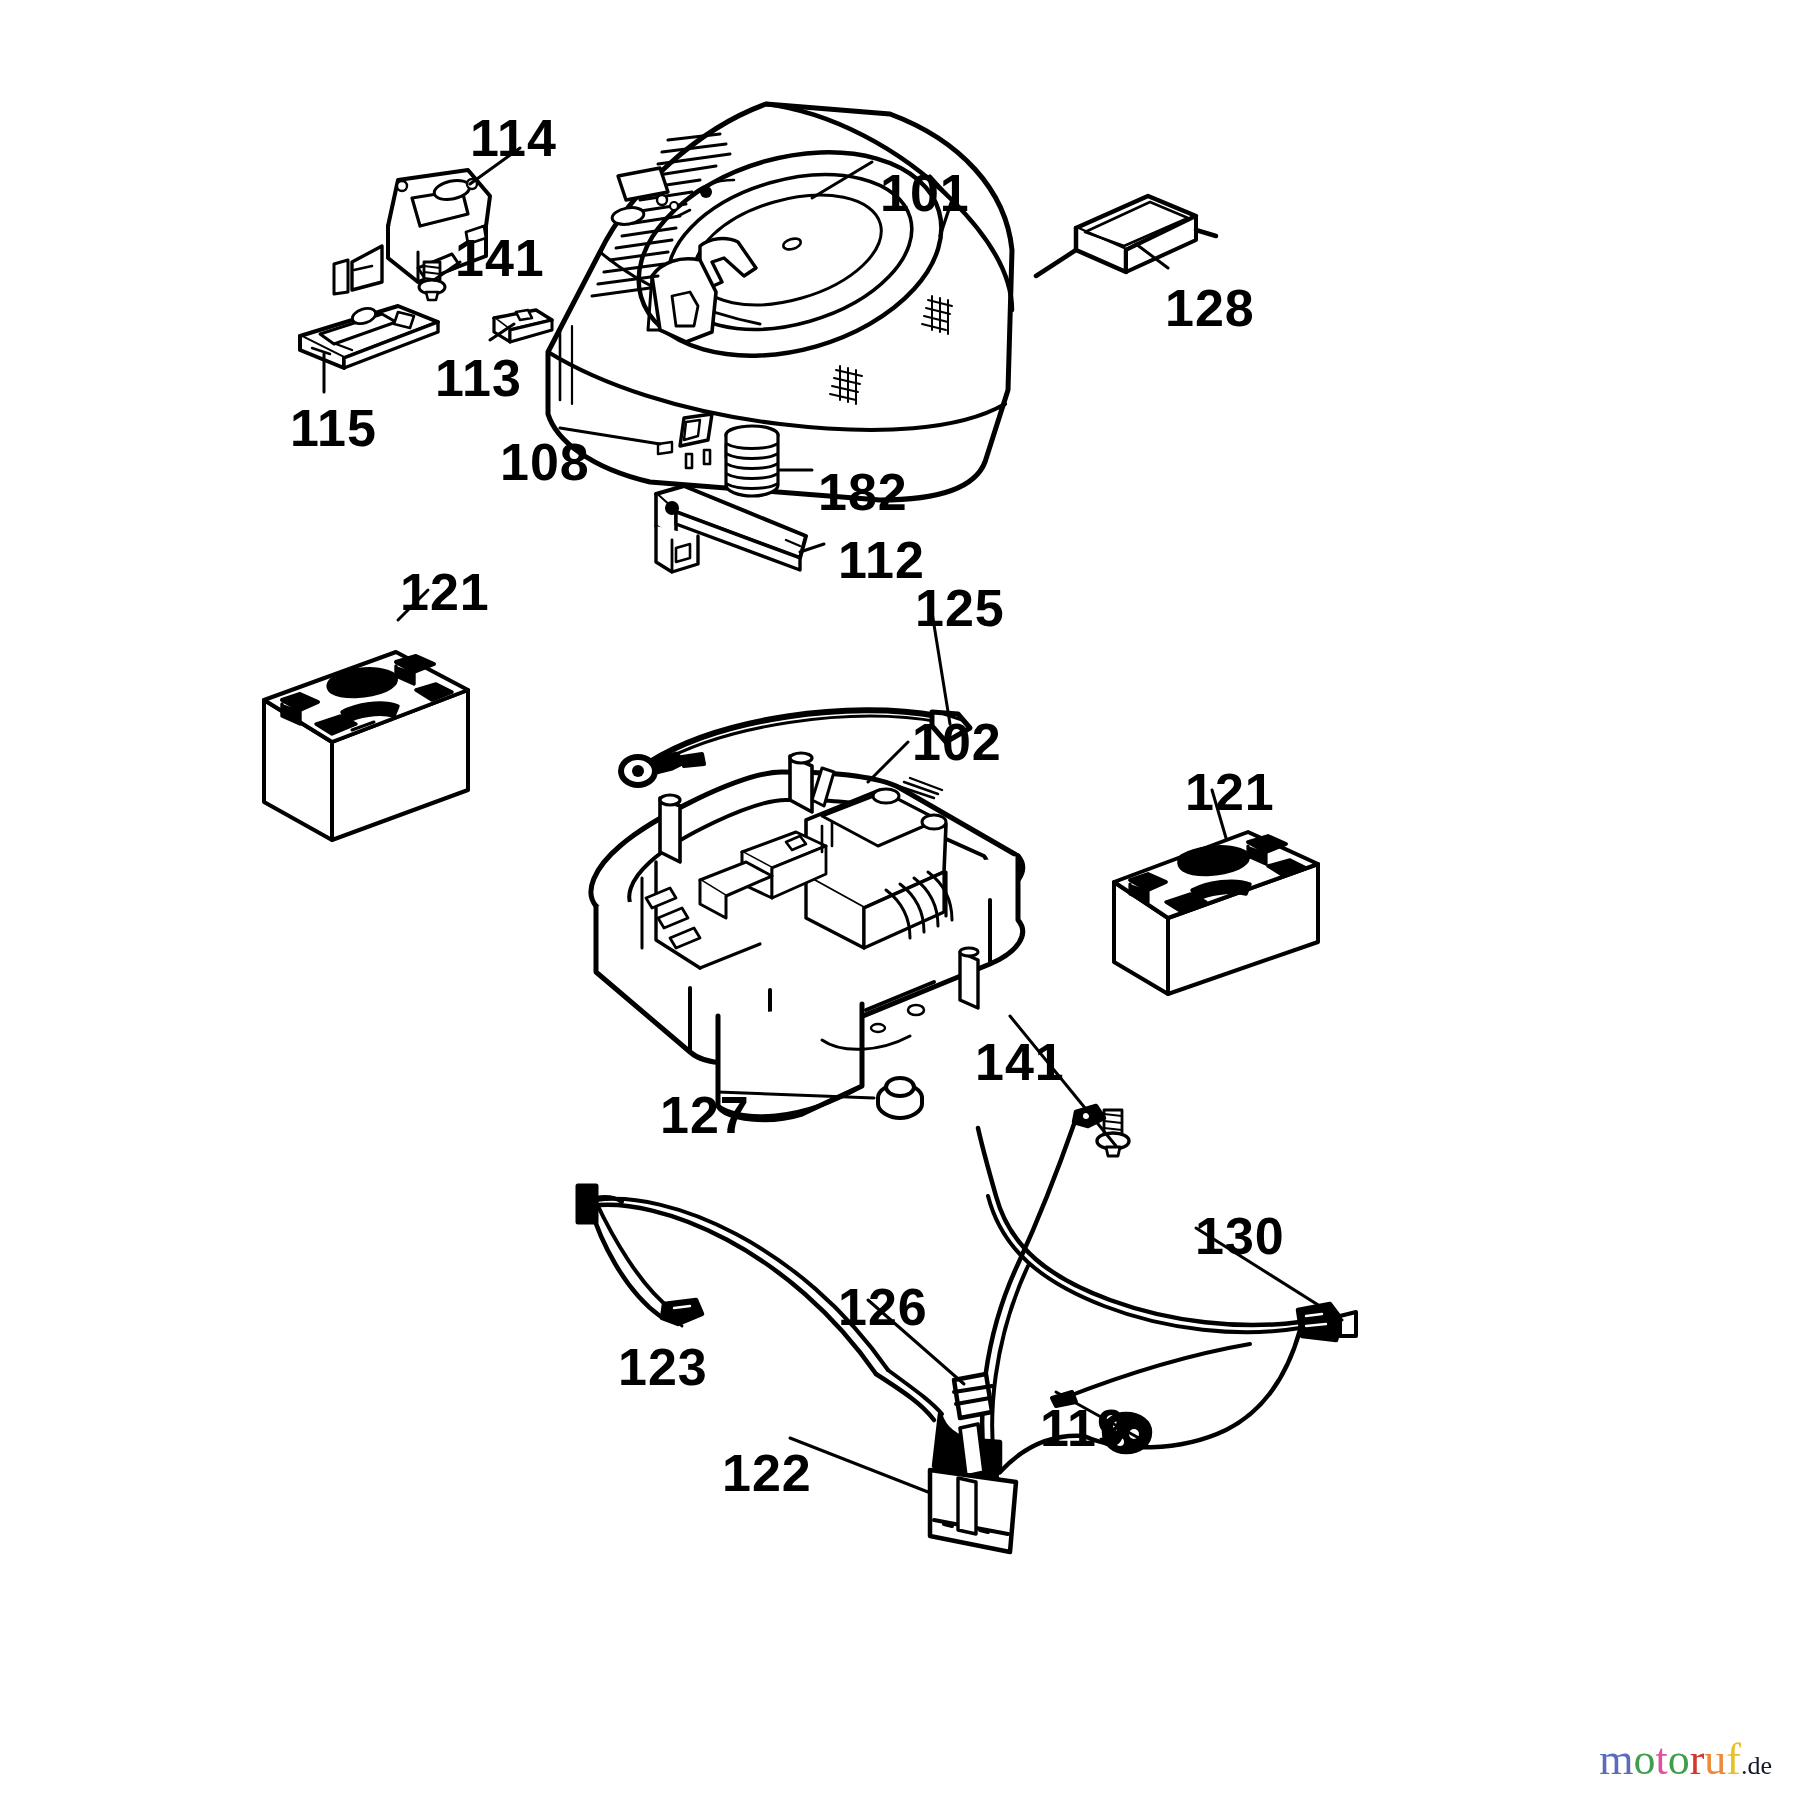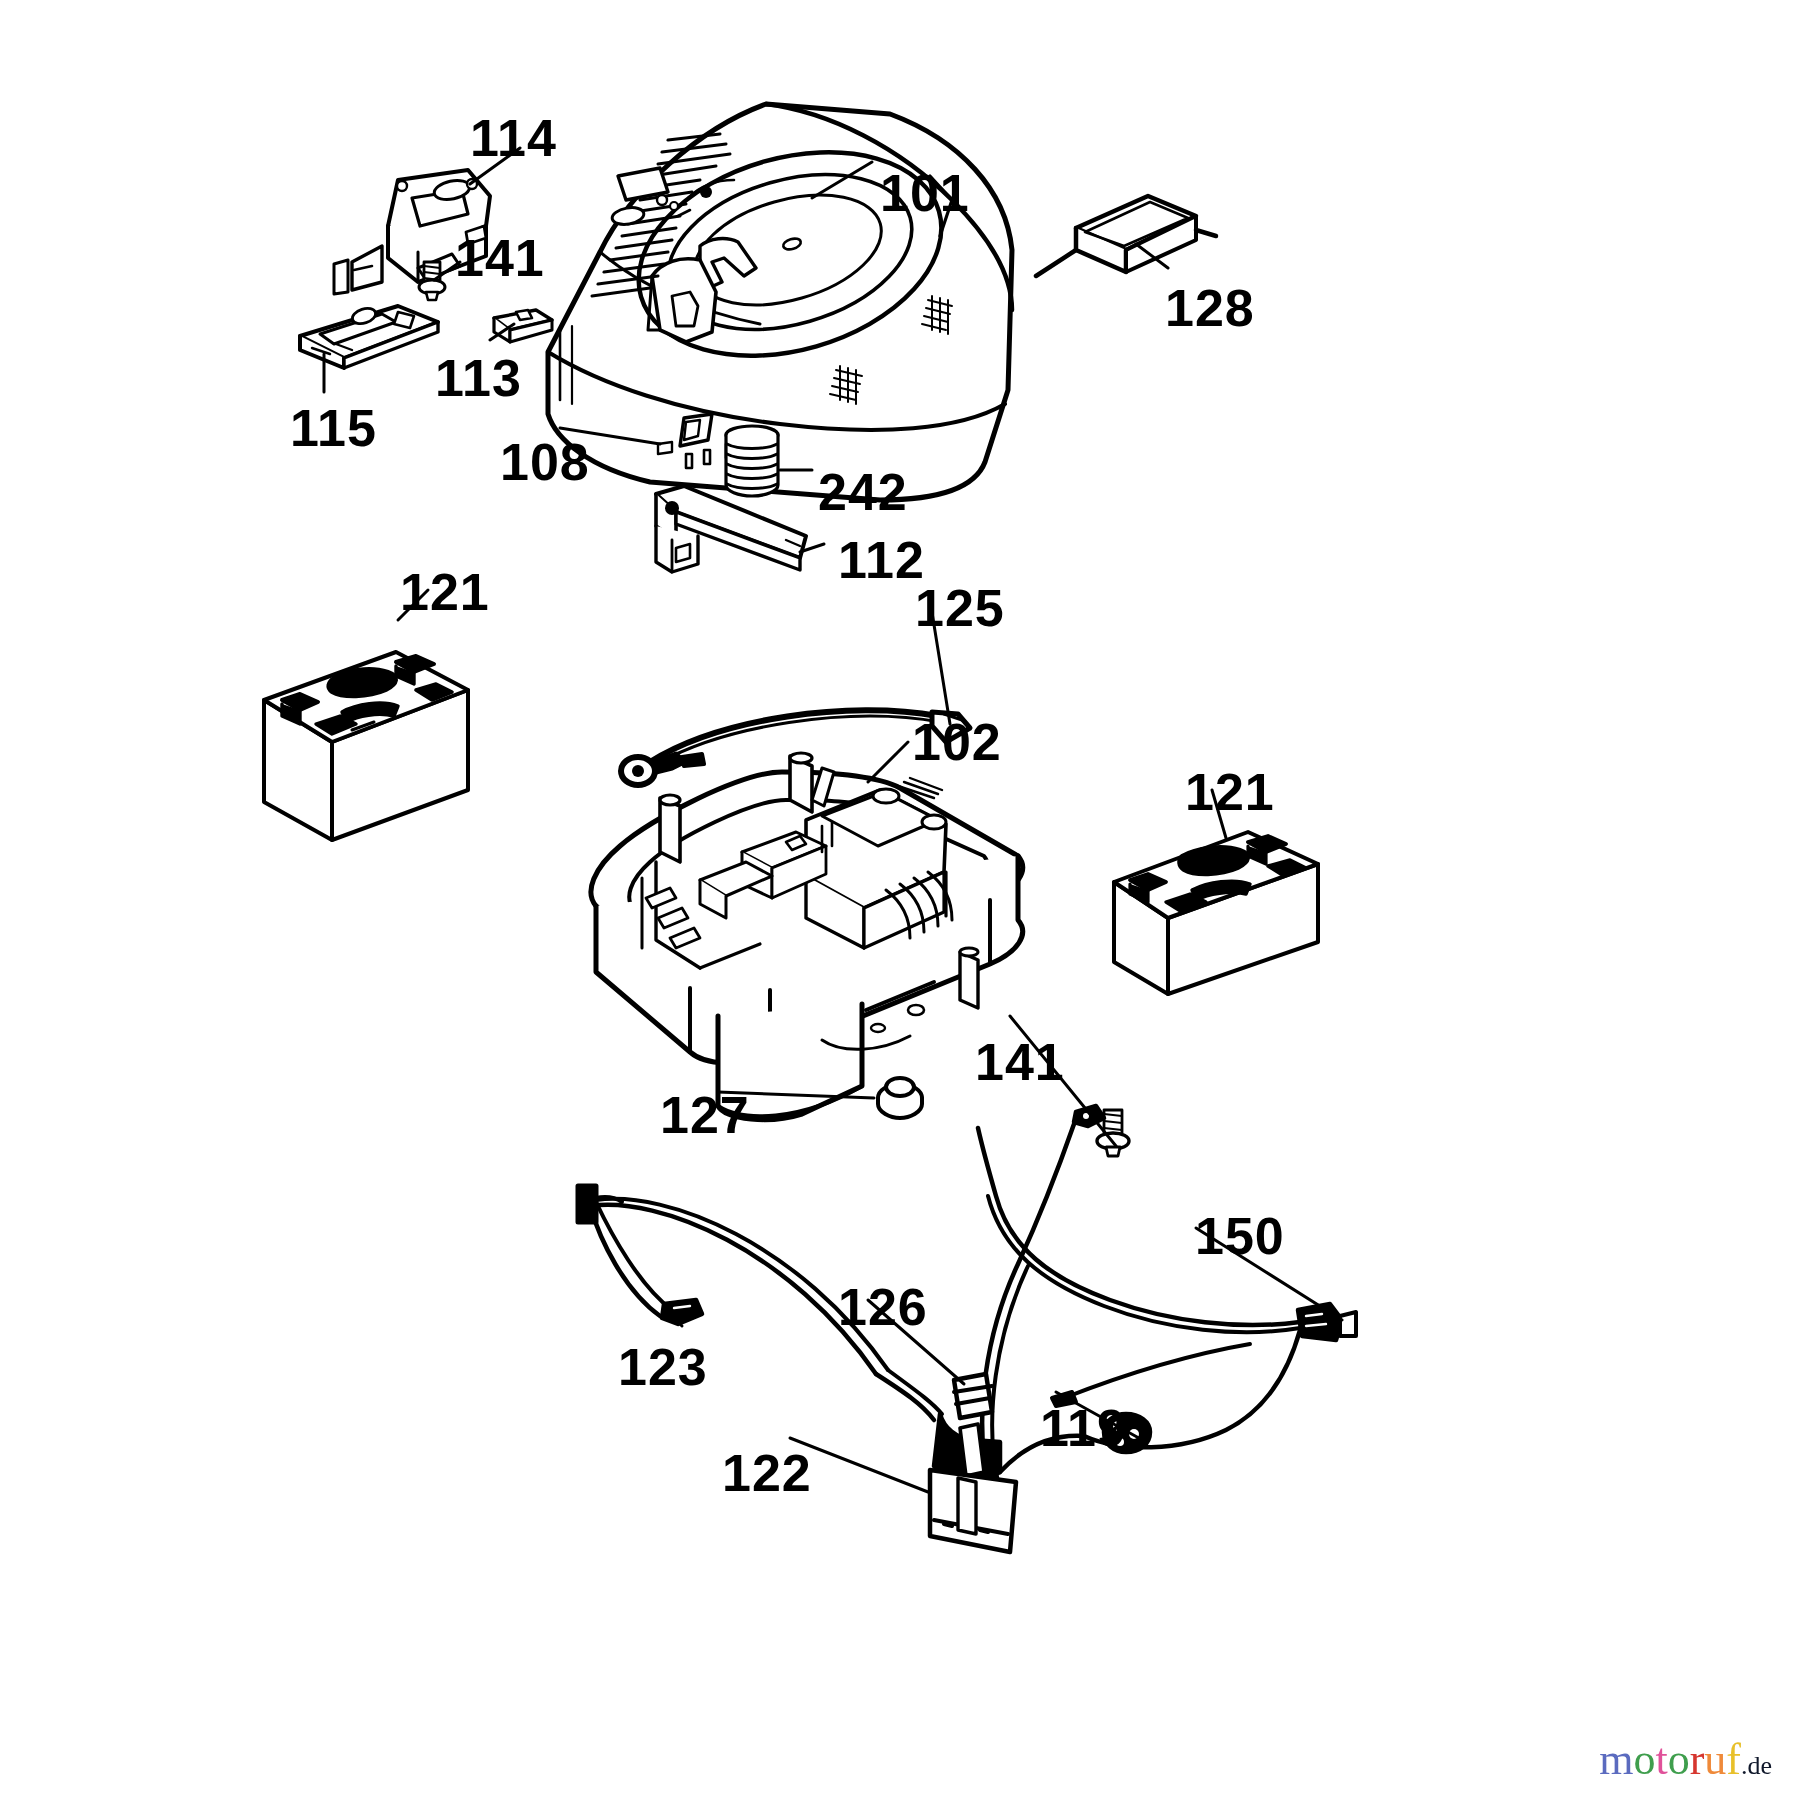--- a/index.html
+++ b/index.html
@@ -366,29 +366,29 @@
 </svg>
 </div>
 
 <div class="callout" style="left:470px;top:108px;">114</div>
 <div class="callout" style="left:880px;top:128px;margin-top:35px;">101</div>
 <div class="callout" style="left:455px;top:228px;">141</div>
 <div class="callout" style="left:1165px;top:278px;">128</div>
 <div class="callout" style="left:435px;top:348px;">113</div>
 <div class="callout" style="left:290px;top:398px;text-align:right;">115</div>
 <div class="callout" style="left:500px;top:432px;">108</div>
-<div class="callout" style="left:818px;top:462px;">242</div>
+<div class="callout" style="left:818px;top:462px;">182</div>
 <div class="callout" style="left:838px;top:530px;">112</div>
 <div class="callout" style="left:400px;top:562px;">121</div>
 <div class="callout" style="left:915px;top:578px;">125</div>
 <div class="callout" style="left:912px;top:712px;">102</div>
 <div class="callout" style="left:1185px;top:762px;">121</div>
 <div class="callout" style="left:975px;top:1032px;">141</div>
 <div class="callout" style="left:660px;top:1085px;">127</div>
-<div class="callout" style="left:1195px;top:1206px;">150</div>
+<div class="callout" style="left:1195px;top:1206px;">130</div>
 <div class="callout" style="left:838px;top:1277px;">126</div>
 <div class="callout" style="left:618px;top:1337px;">123</div>
 <div class="callout" style="left:1040px;top:1398px;">119</div>
 <div class="callout" style="left:722px;top:1432px;margin-top:11px;">122</div>
 
 <div id="watermark">
   <span class="l" style="color:#5b6bbf">m</span><span class="l" style="color:#3f9e4d">o</span><span class="l" style="color:#e0519a">t</span><span class="l" style="color:#3f9e4d">o</span><span class="l" style="color:#d6362f">r</span><span class="l" style="color:#ef8a3a">u</span><span class="l" style="color:#e8c02a">f</span><span class="tld">.de</span>
 </div>
 
 </body></html>

